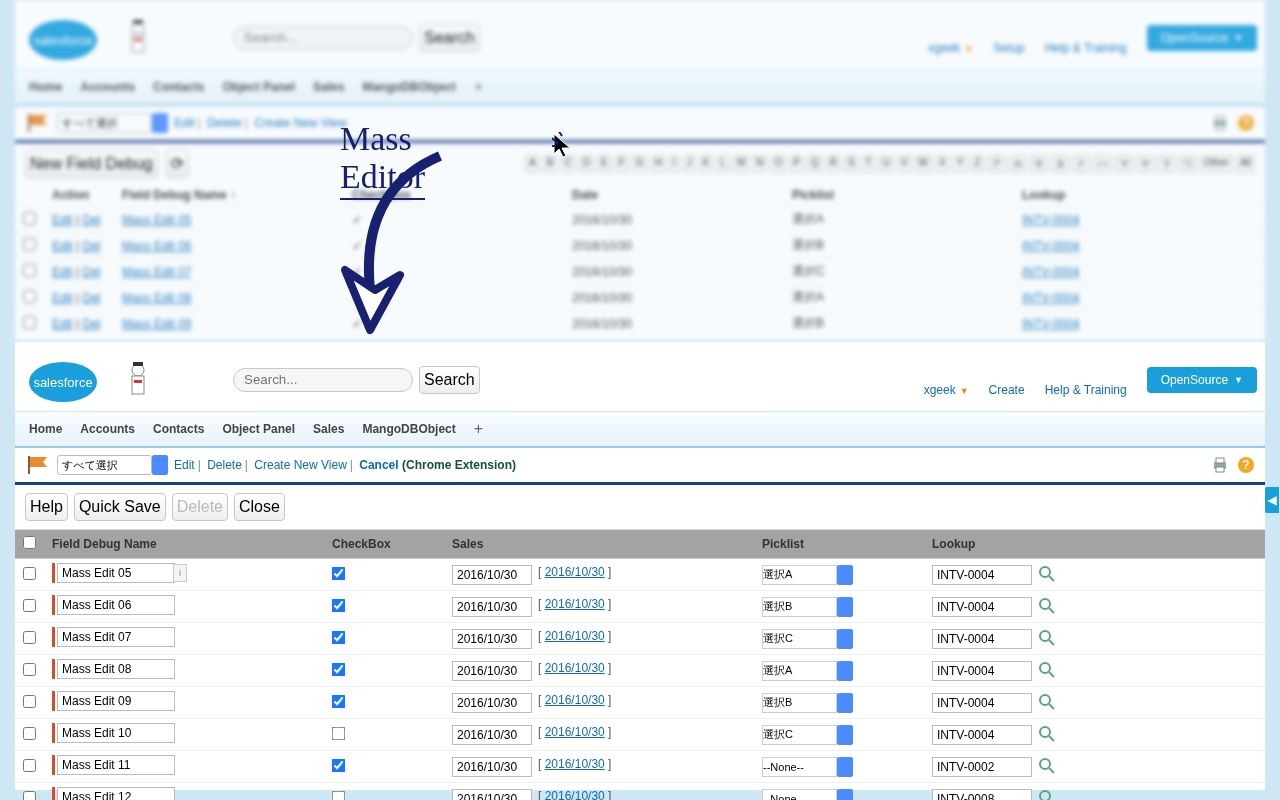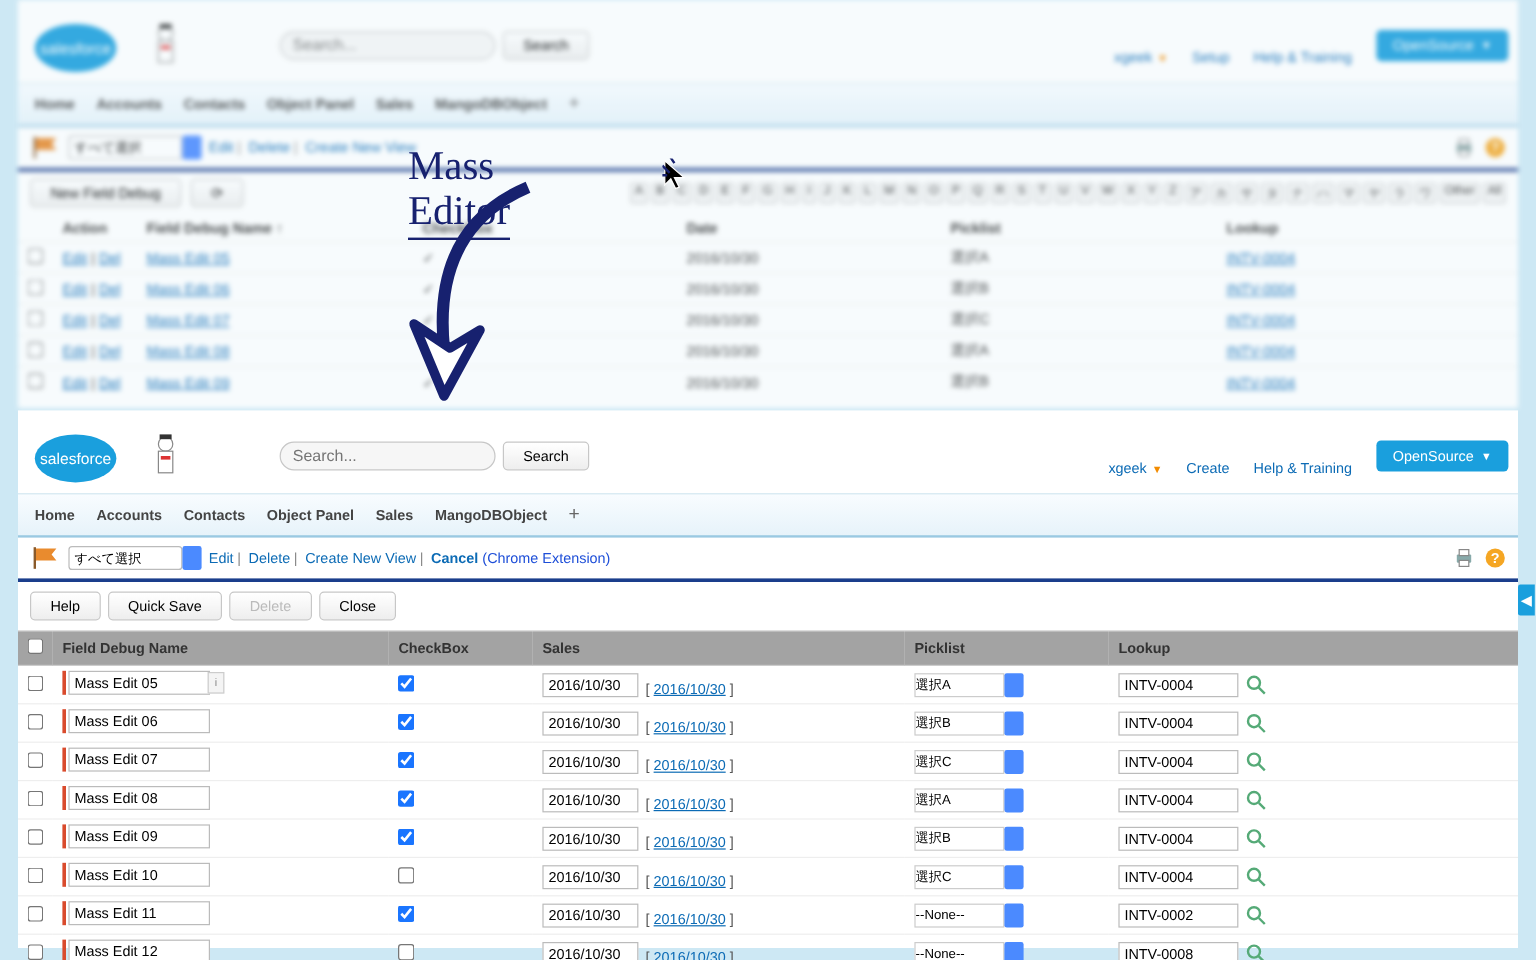--- a/index.html
+++ b/index.html
@@ -8,40 +8,40 @@
   .panel.top { top: 0; height: 340px; filter: blur(2px); opacity: 0.85; }
   .panel.bottom { top: 342px; bottom: 10px; }
 
   
   .hdr { display: flex; align-items: center; padding: 10px 8px 4px 8px; gap: 24px; }
   .logo-cloud { position: relative; width: 80px; height: 55px; }
   .logo-cloud svg { width: 80px; height: 55px; }
   .mascot { width: 22px; height: 40px; position: relative; }
   .search-wrap { margin-left: 60px; display: flex; align-items: center; gap: 6px; }
   .search-input { width: 180px; height: 24px; border: 1px solid #c7c7c7; border-radius: 12px; padding: 0 10px; background: #f6f6f6; }
-  .btn { border: 1px solid #c7c7c7; background: linear-gradient(#fff,#eee); border-radius: 4px; padding: 4px 16px; font-size: 12px; cursor: pointer; }
+  .btn { border: 1px solid #c7c7c7; background: linear-gradient(#fff,#eee); border-radius: 4px; padding: 4px 4px; font-size: 16px; cursor: pointer; }
   .hdr-right { margin-left: auto; display: flex; align-items: center; gap: 20px; color: #0c6bb5; }
   .hdr-right a { color: #0c6bb5; text-decoration: none; font-size: 12px; margin-top: 20px; }
   .dropdown-caret { font-size: 9px; color: #f28b00; margin-left: 4px; }
   .pill { background: #1a9fdd; color: #fff; border-radius: 4px; padding: 6px 14px; display: inline-flex; align-items: center; gap: 6px; }
 
   
   .nav { display: flex; align-items: center; gap: 18px; padding: 8px 10px 8px 14px; border-top: 1px solid #d2e6f0; border-bottom: 2px solid #9ac9e2; background: linear-gradient(#f8fcff,#e7f3fa); font-weight: bold; color: #444; }
   .nav .tab { cursor: pointer; }
   .nav .plus { font-size: 16px; font-weight: normal; color: #666; }
 
   
   .viewbar { display: flex; align-items: center; padding: 6px 10px; gap: 6px; border-bottom: 3px solid #1a3e8c; position: relative; }
   .flag-icon { width: 26px; height: 22px; }
   .view-select { border: 1px solid #bbb; border-radius: 3px; width: 95px; height: 20px; font-size: 11px; padding: 0 4px; background:#fff; }
   .view-select-btn { width: 16px; height: 20px; background: #4b8aff; border-radius: 2px; display:inline-block; }
   .view-links { color: #0c6bb5; }
   .view-links a { color: #0c6bb5; text-decoration: none; }
   .view-links .sep { color: #888; margin: 0 3px; }
-  .view-links .ext { color: #1d4ed8; }
+  .view-links .ext { color: #14532d; font-weight: bold; }
   .viewbar-right { margin-left: auto; display: flex; gap: 8px; align-items: center; }
   .printer-icon, .help-icon { width: 18px; height: 18px; }
 
   
   .toolbar-top { display:flex; align-items:center; padding: 6px 10px; gap:8px; }
   .alpha { display:flex; gap:3px; margin-left:auto; font-size:10px;}
   .alpha span { border:1px solid #ccc; padding:1px 3px; background:#f4f4f4; border-radius:2px;}
 
   
   .savebar { display: flex; gap: 6px; padding: 8px 10px; border-bottom: 1px solid #ddd; position:relative; }
@@ -57,27 +57,27 @@
   
   .tbl { width: 100%; border-collapse: collapse; font-size: 12px; }
   .tbl th { text-align: left; font-weight: bold; padding: 6px 8px; border-bottom: 1px solid #ccc; background: #a3a3a3; }
   .tbl th:first-child, .tbl td:first-child { width: 28px; text-align: center; }
   .tbl td { padding: 4px 8px; border-bottom: 1px solid #eee; vertical-align: middle; }
   .name-cell { display: inline-flex; align-items: center; }
   .name-cell .redbar { width: 3px; height: 20px; background:#d94b2d; margin-right:2px; }
   .name-input { width: 118px; height: 20px; border: 1px solid #bbb; padding: 0 4px; font-size: 12px; }
   .name-hint { width:14px; height:18px; border:1px solid #ccc; margin-left:-2px; background:#f4f4f4; font-size:9px; text-align:center; line-height:16px; color:#888;}
   .cb-cell input { accent-color:#1a75ff; transform:scale(1.05);}
-  .date-cell { display:inline-flex; align-items:flex-end; gap:6px;}
+  .date-cell { display:inline-flex; align-items:flex-start; gap:6px;}
   .date-input { width:80px; height:20px; border:1px solid #bbb; padding:0 4px; font-size:12px;}
   .date-hint { color:#555;}
   .date-hint a { color:#0c6bb5; text-decoration:underline;}
   .pick-select { width:75px; height:20px; border:1px solid #ccc; font-size:11px;}
   .pick-btn { width:16px; height:20px; background:#4b8aff; border-radius:2px; display:inline-block; vertical-align:middle;}
-  .lookup-cell { display:inline-flex; align-items:center; gap:6px;}
+  .lookup-cell { display:inline-flex; gap:6px;}
   .lookup-input { width:100px; height:20px; border:1px solid #bbb; padding:0 4px; font-size:12px;}
   .mag-icon { width:18px; height:18px;}
 
   
   .annot { position:absolute; z-index:50; pointer-events:none; }
   .annot-title { position:absolute; left:340px; top:120px; font-family: Georgia, serif; font-size:34px; color:#17216f; border-bottom:2px solid #17216f; padding-bottom:2px; }
   .annot-cursor { position:absolute; left:552px; top:132px; }
   .annot-arrow { position:absolute; left:320px; top:150px; }
 
   a { cursor:pointer; }

